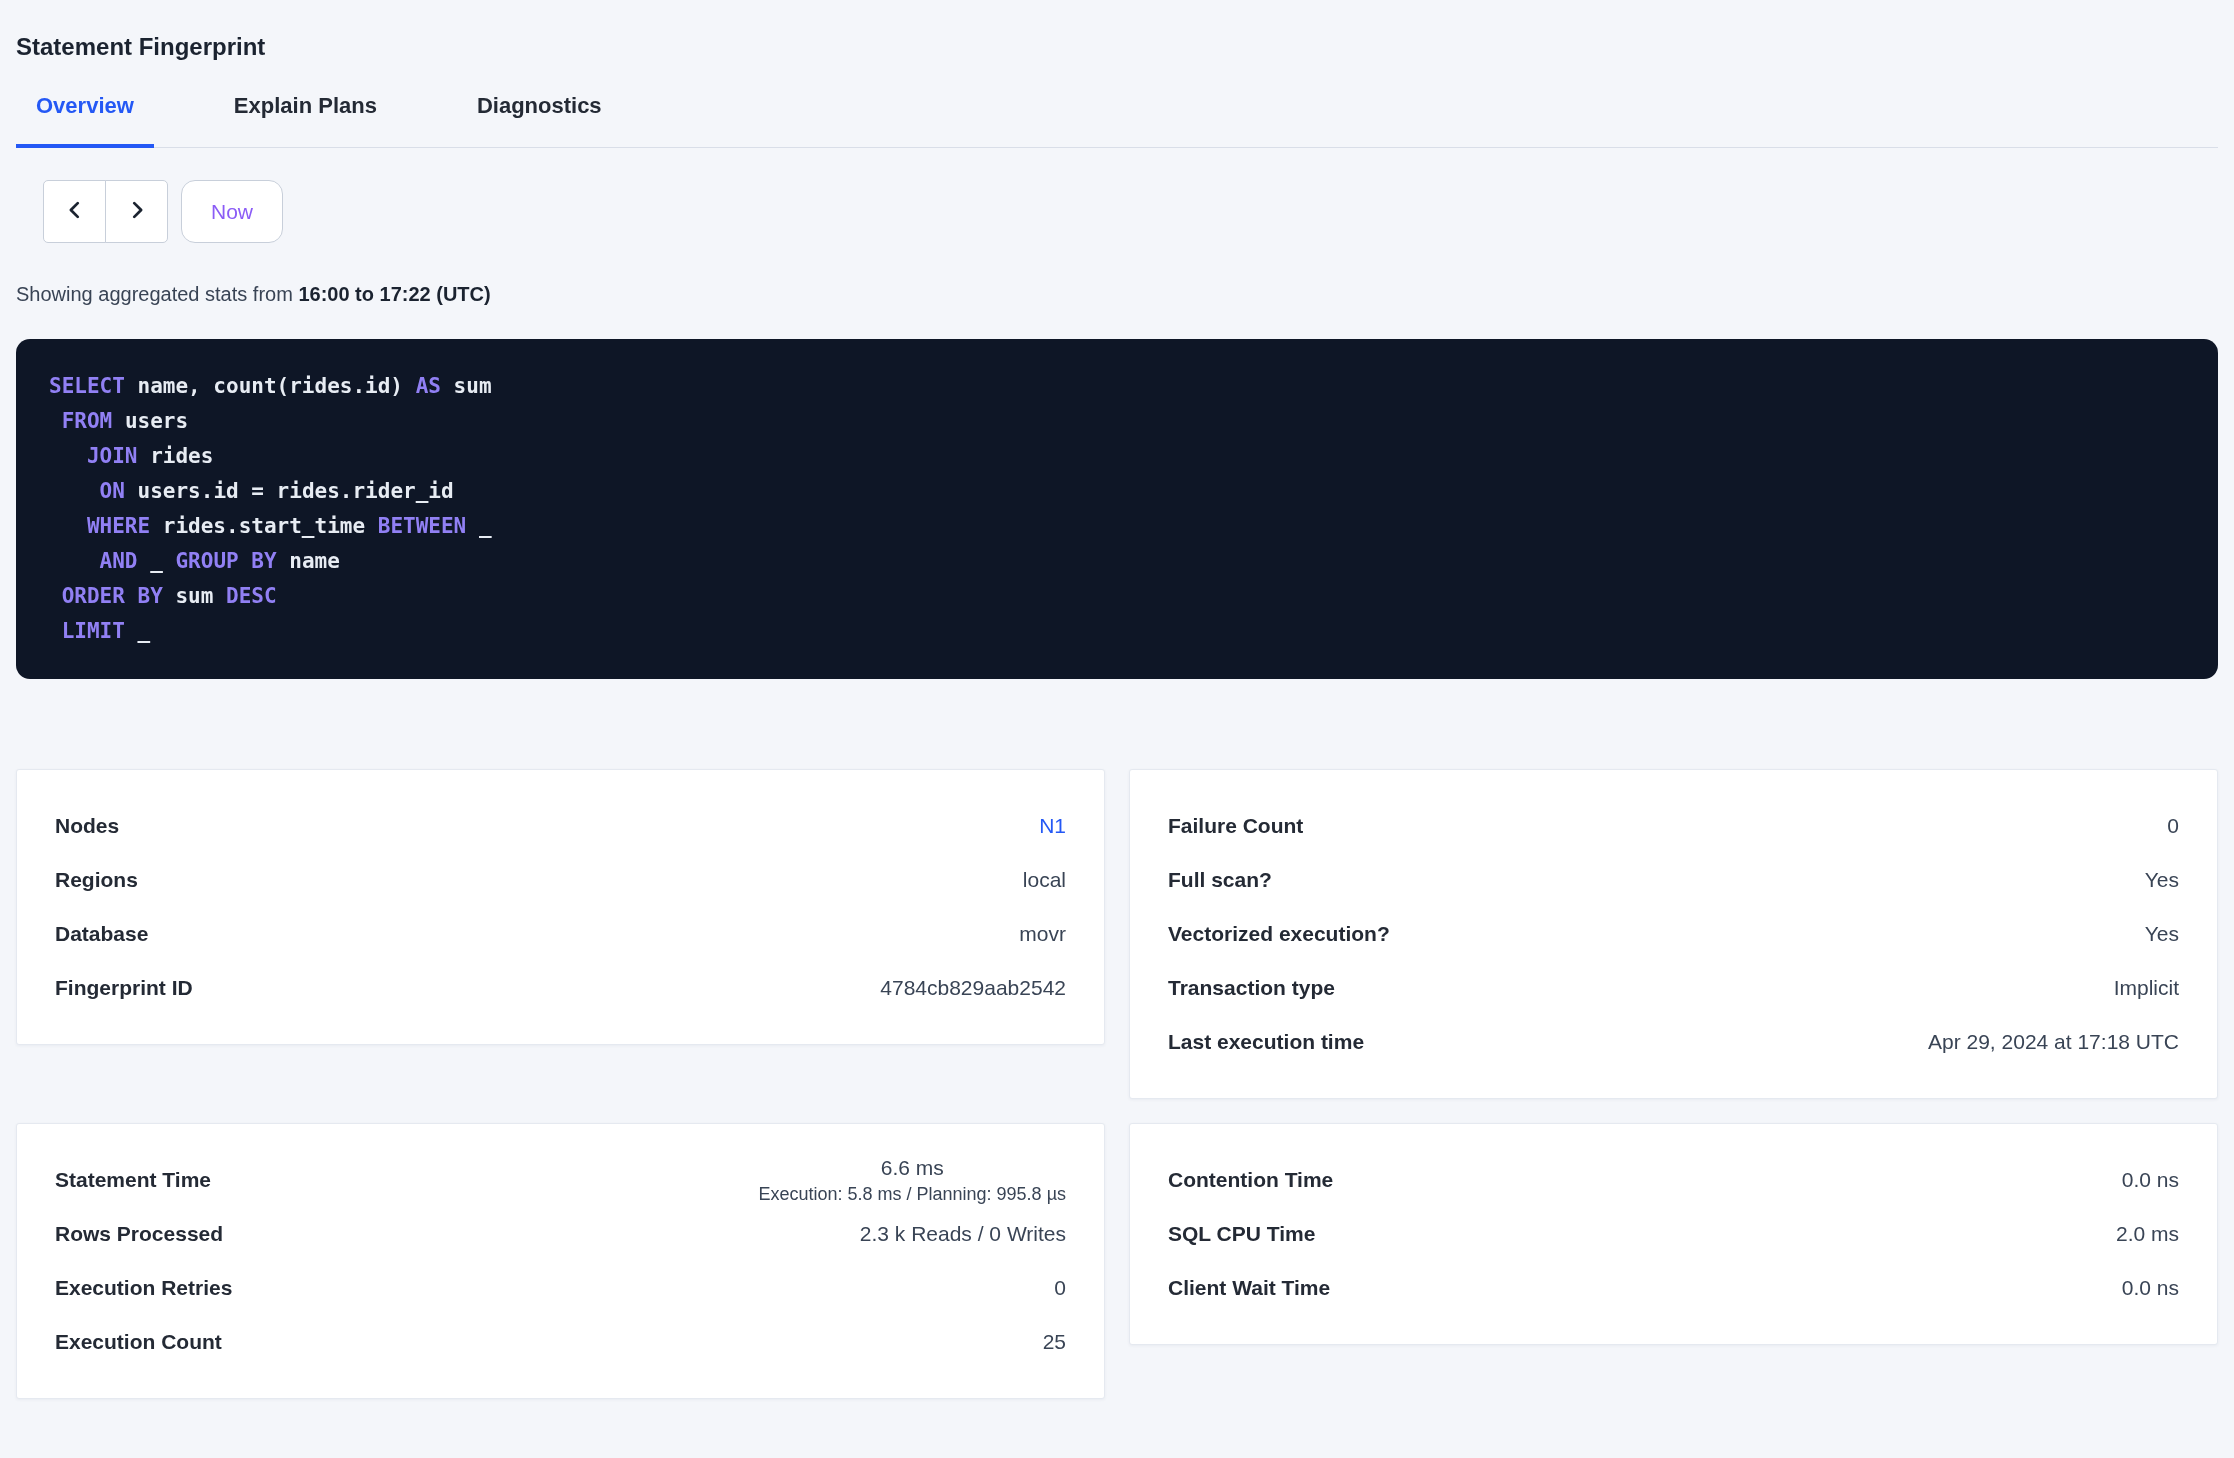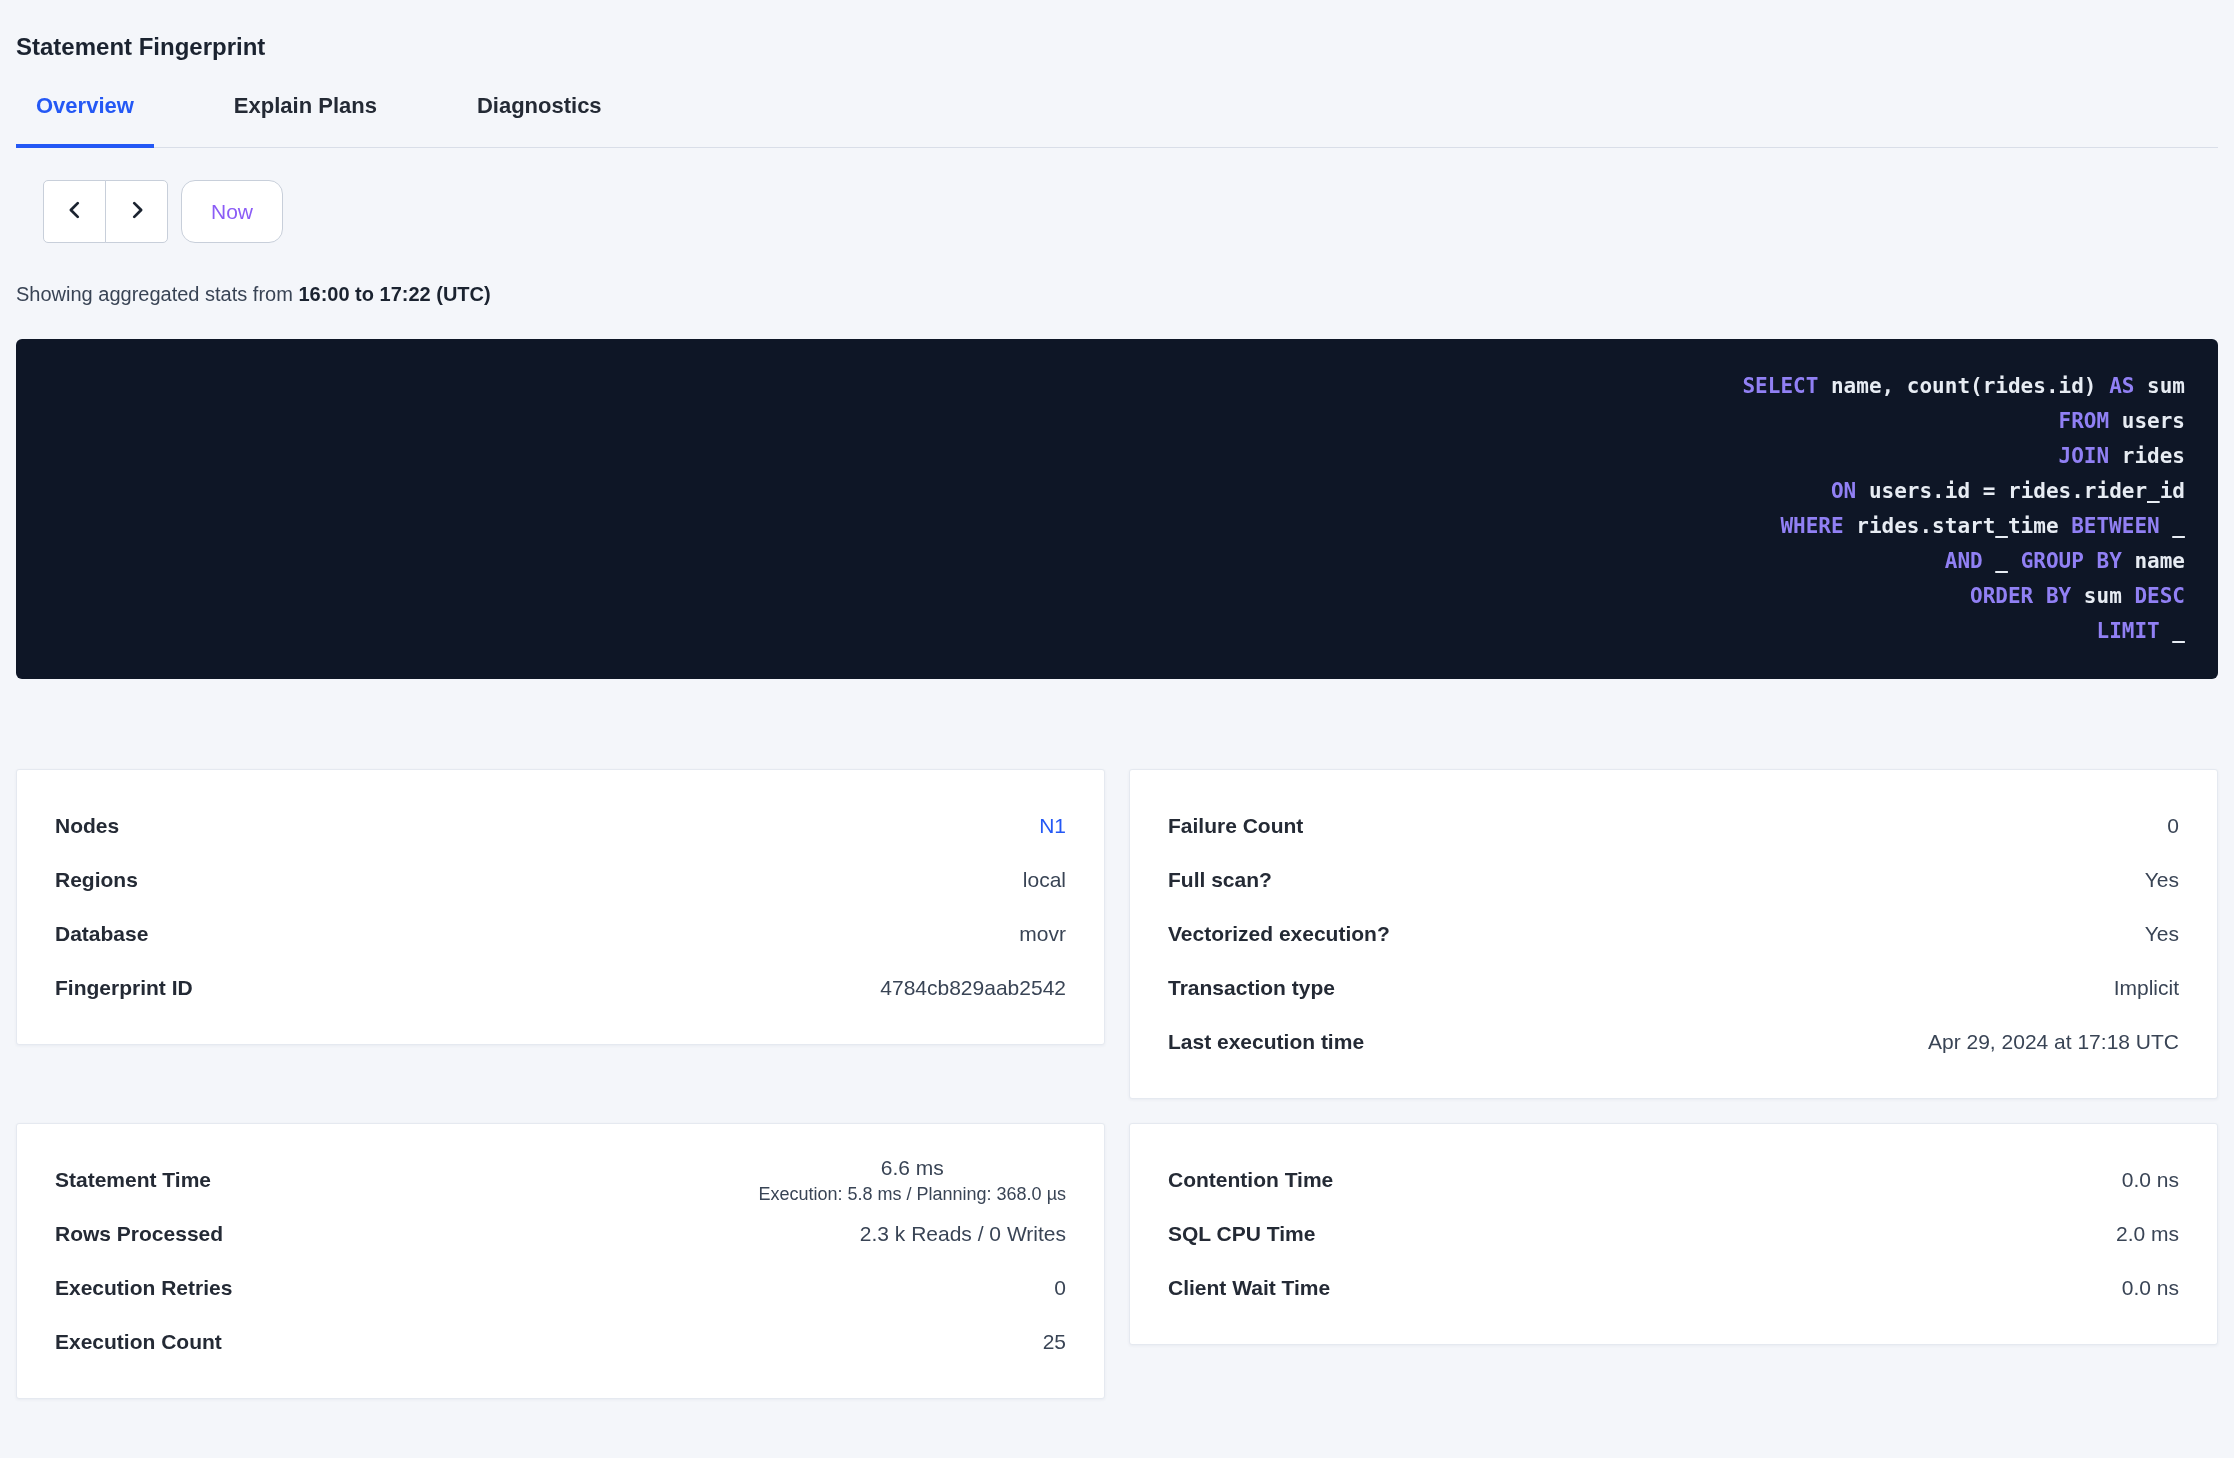--- a/index.html
+++ b/index.html
@@ -80,28 +80,27 @@
   }
 
   
   .stats-line { margin-top: 38px; font-size: 20px; line-height: 26px; color: #394455; }
   .stats-line .strong { font-weight: 700; color: #1b2330; }
 
   
   .sql-box {
     margin-top: 32px;
     background: #0e1626;
-    border-radius: 6px;
+    border-radius: 14px;
     padding: 30px 33px;
     font-family: "DejaVu Sans Mono", monospace;
     font-size: 21px;
     line-height: 35px;
     font-weight: 600;
     color: #e7ecf3;
-    text-align: right;
   }
   .sql-line { white-space: pre; }
   .sql-kw { color: #9180f4; }
 
   
   .cards-grid {
     display: grid;
     grid-template-columns: 1fr 1fr;
     column-gap: 38px;
     row-gap: 40px;
@@ -232,21 +231,21 @@
           <div class="row-value-wrap">
             <div class="row-value">Apr 29, 2024 at 17:18 UTC</div>
           </div>
         </div>
       </div>
     <div class="card">
         <div class="card-row">
           <div class="row-label">Statement Time</div>
           <div class="row-value-wrap">
             <div class="row-value">6.6 ms</div>
-            <div class="row-sub">Execution: 5.8 ms / Planning: 368.0 µs</div>
+            <div class="row-sub">Execution: 5.8 ms / Planning: 995.8 µs</div>
           </div>
         </div>
         <div class="card-row">
           <div class="row-label">Rows Processed</div>
           <div class="row-value-wrap">
             <div class="row-value">2.3 k Reads / 0 Writes</div>
           </div>
         </div>
         <div class="card-row">
           <div class="row-label">Execution Retries</div>

